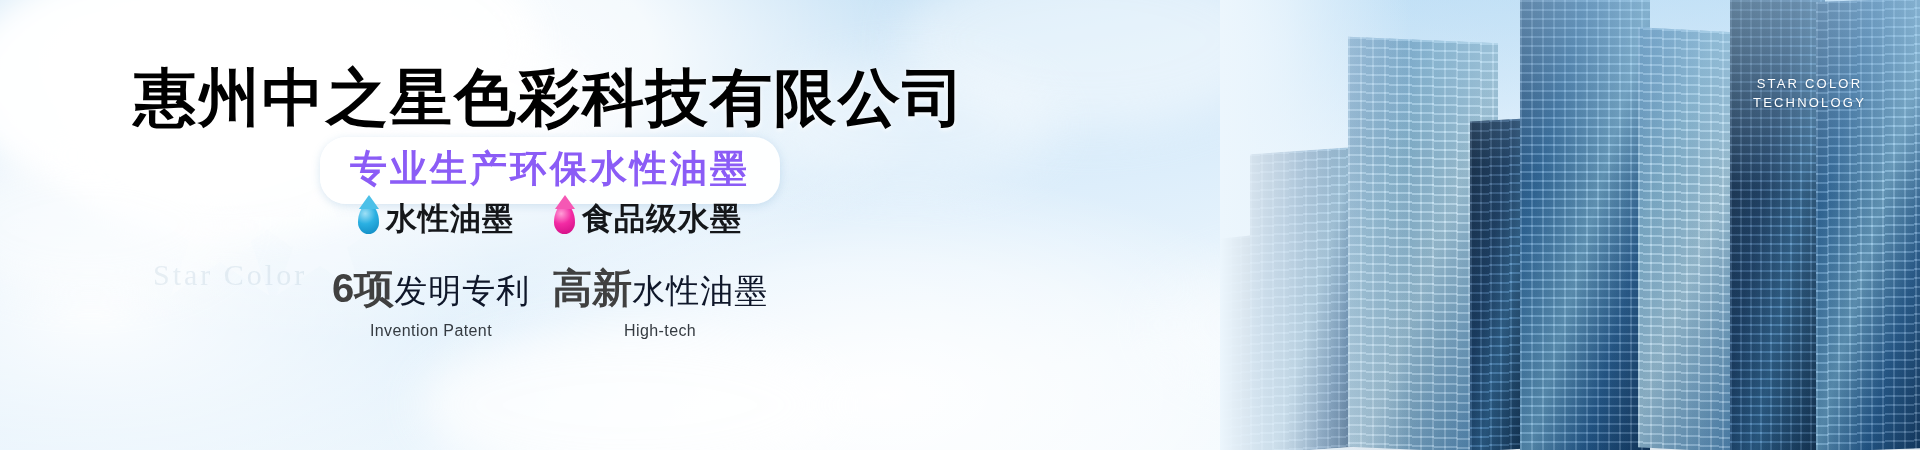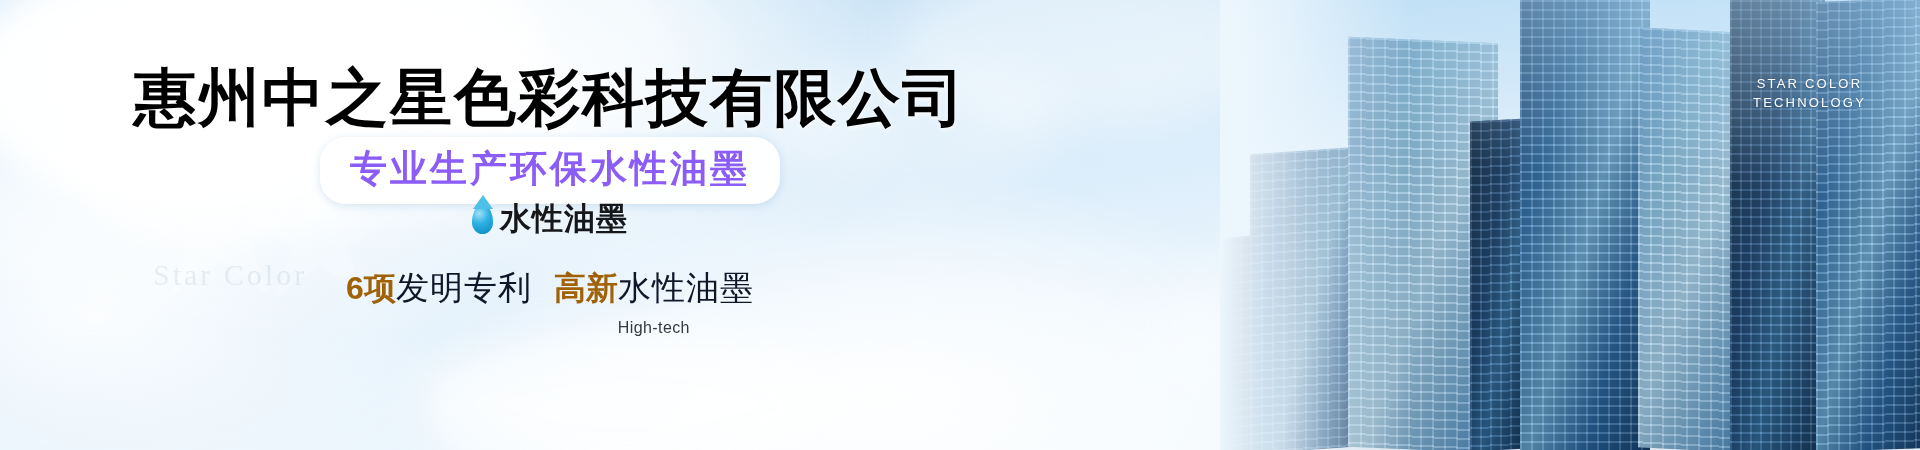--- a/index.html
+++ b/index.html
@@ -149,21 +149,21 @@
     font-family:"Liberation Sans", sans-serif; white-space:nowrap;
   }
 
   .badges {
     position:absolute; left:0; top:265px; width:1100px;
     display:flex; justify-content:center; align-items:flex-start; gap:22px;
   }
   .badge { text-align:center; }
   .badge-main { white-space:nowrap; line-height:46px; }
   .badge-num {
-    font-size:32px; font-weight:bold; color:#a16207; letter-spacing:0px;
+    font-size:40px; font-weight:bold; color:#404040; letter-spacing:0px;
     font-family:"Liberation Sans", sans-serif;
   }
   .badge-rest {
     font-size:33px; font-weight:normal; color:#0f172a; letter-spacing:1px;
     font-family:"Liberation Sans", sans-serif;
   }
   .badge-en {
     margin-top:2px; font-size:16px; color:#343a40; letter-spacing:0.4px;
     font-family:"Liberation Sans", sans-serif;
   }
@@ -213,27 +213,32 @@
 
     <div class="subtitle-pill">
       <span>专业生产环保水性油墨</span>
     </div>
 
     <div class="inks">
       <div class="ink">
         <span class="drop cy"></span>
         <span class="ink-label">水性油墨</span>
       </div>
+      <div class="ink">
+        <span class="drop mg"></span>
+        <span class="ink-label">食品级水墨</span>
+      </div>
     </div>
 
     <div class="badges">
       <div class="badge">
         <div class="badge-main">
           <span class="badge-num">6项</span><span class="badge-rest">发明专利</span>
         </div>
+        <div class="badge-en">Invention Patent</div>
       </div>
       <div class="badge">
         <div class="badge-main">
           <span class="badge-num">高新</span><span class="badge-rest">水性油墨</span>
         </div>
         <div class="badge-en">High-tech</div>
       </div>
     </div>
 
   </div>

